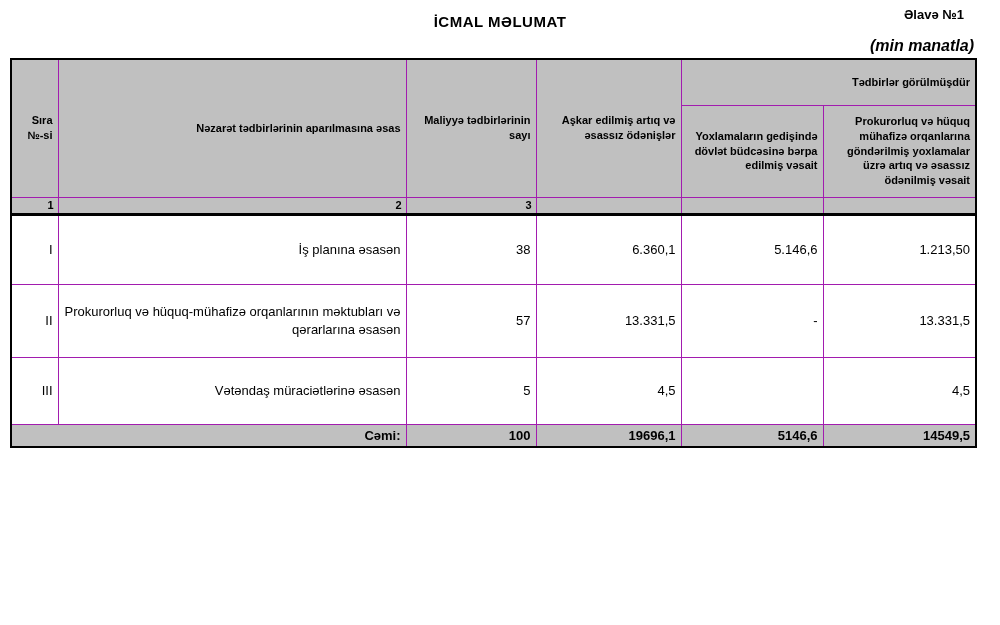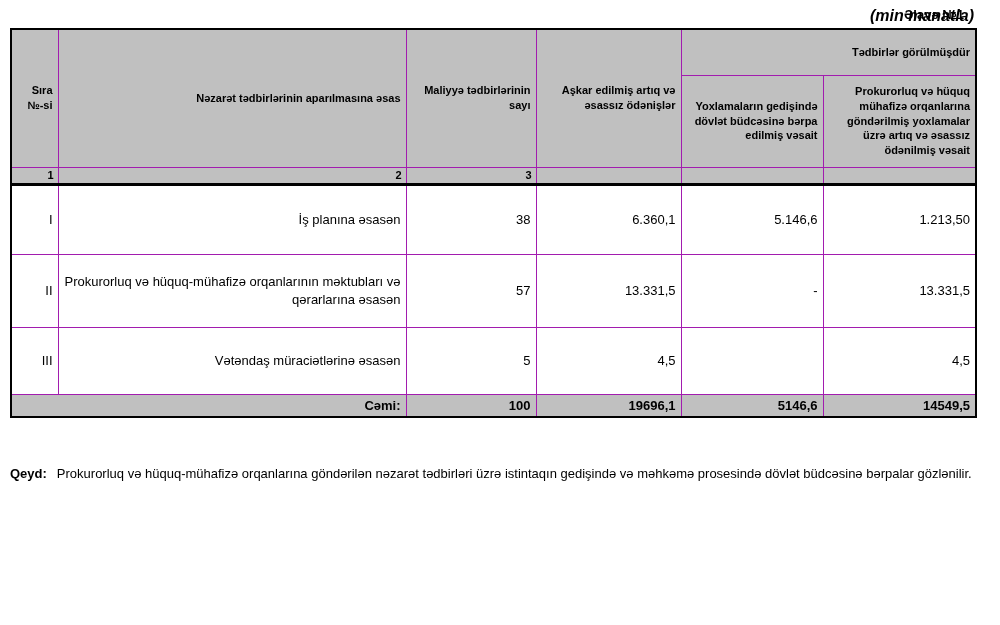--- a/index.html
+++ b/index.html
@@ -92,20 +92,21 @@
   .note-text { flex: 1 1 auto; }
 </style>
 </head>
 <body>
 
 <div class="page">
 
   <div class="annex">Əlavə №1</div>
 
 
+  <div class="heading">İCMAL MƏLUMAT</div>
 
   <div class="unit-note">(min manatla)</div>
 
   <table class="summary">
     <colgroup>
       <col style="width:47px">
       <col style="width:348px">
       <col style="width:130px">
       <col style="width:145px">
       <col style="width:142px">
@@ -160,18 +161,14 @@
       <tr class="total-row">
         <td colspan="2">Cəmi:</td>
         <td>100</td>
         <td>19696,1</td>
         <td>5146,6</td>
         <td>14549,5</td>
       </tr>
     </tbody>
   </table>
 
-  <div class="note">
-    <span class="note-label">Qeyd:</span>
-    <span class="note-text">Prokurorluq və hüquq-mühafizə orqanlarına göndərilən nəzarət tədbirləri üzrə istintaqın gedişində və məhkəmə prosesində dövlət büdcəsinə bərpalar gözlənilir.</span>
-  </div>
 
 </div>
 
 </body></html>

